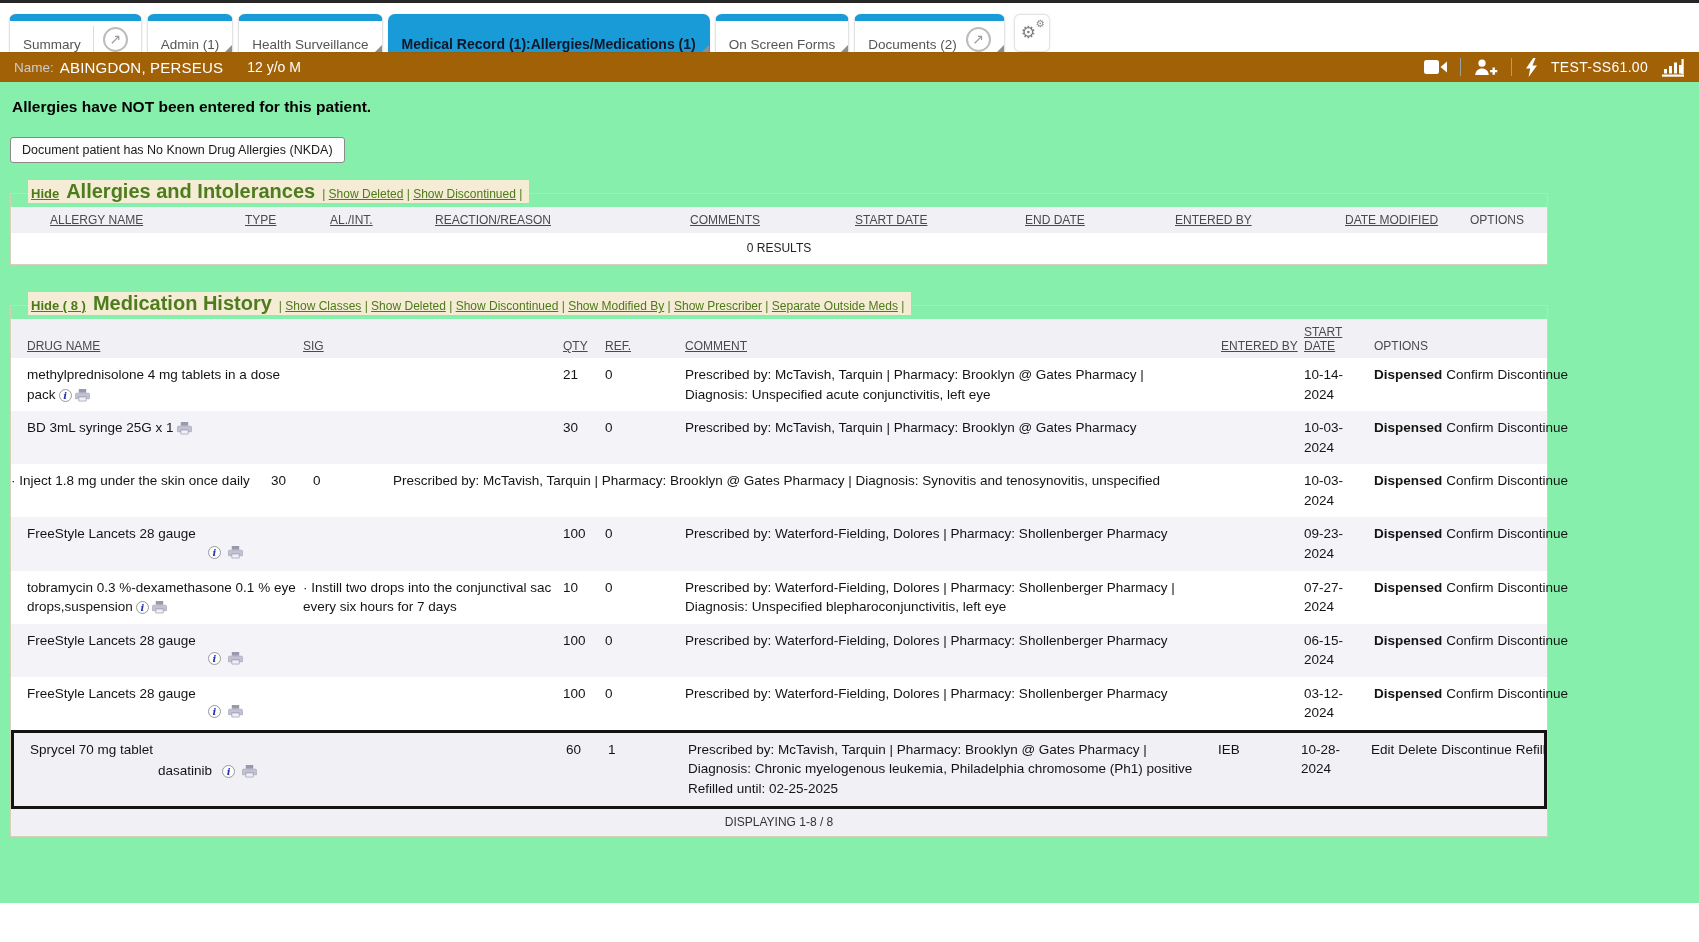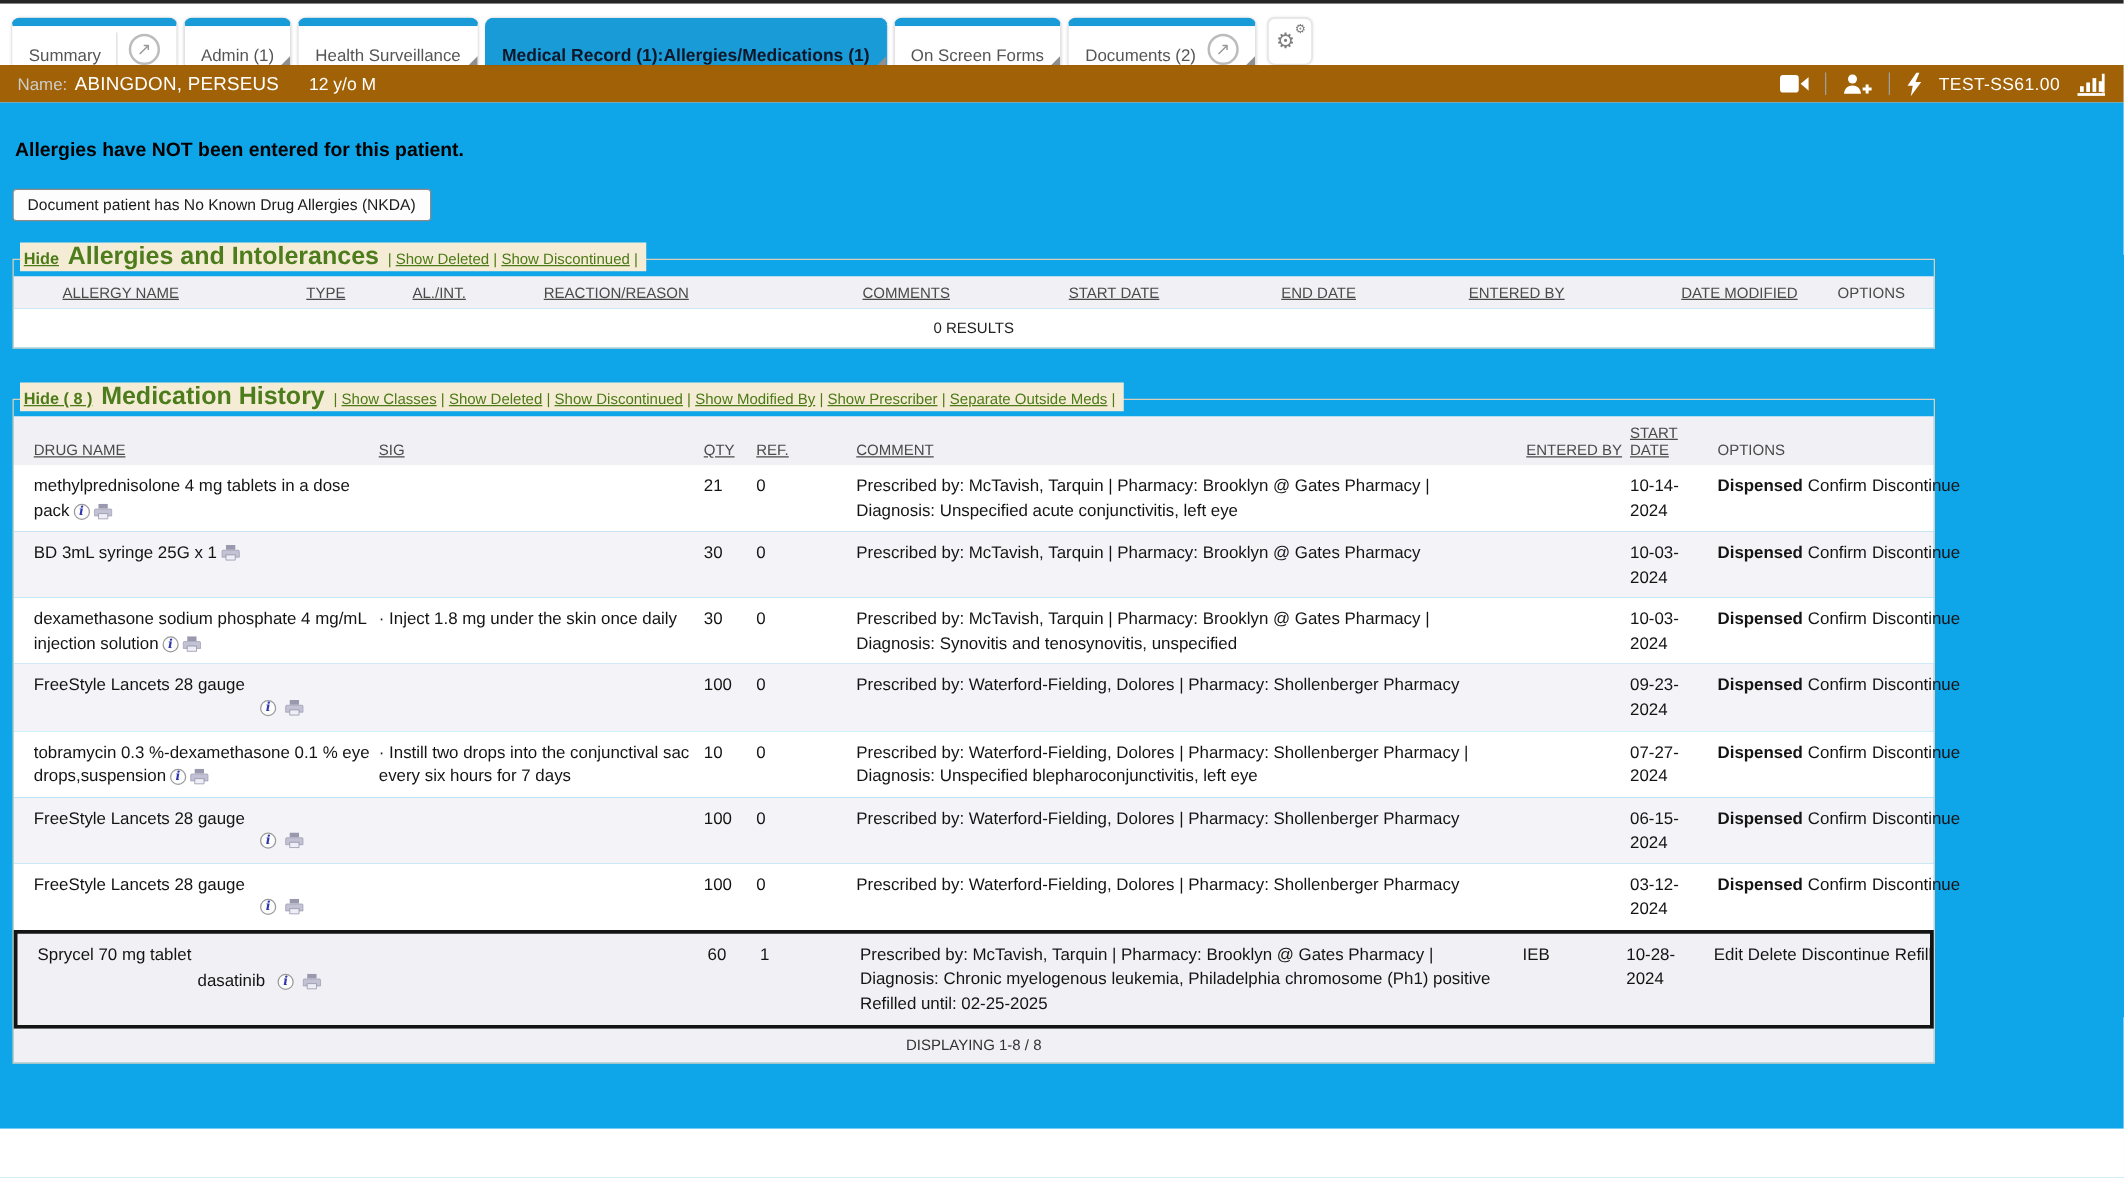--- a/index.html
+++ b/index.html
@@ -27,27 +27,27 @@
   .pbar { height:30px; background:#a16207; display:flex; align-items:center; color:#fff; padding:0 14px; }
   .pbar .lbl { color:#cccccc; margin-right:6px; font-size:13.5px; }
   .pbar .pname { font-size:15px; letter-spacing:.2px; }
   .pbar .age { margin-left:24px; font-size:14px; }
   .pbar-right { margin-left:auto; display:flex; align-items:center; gap:13px; }
   .vdiv { width:1px; height:18px; background:#9f9f9f; }
   .station { font-size:14px; letter-spacing:.3px; }
   .icobtn { display:flex; align-items:center; cursor:pointer; }
 
   
-  .content { background:#0ea5e9; height:821px; padding:30px 0 0 10px; }
+  .content { background:#86efac; height:821px; padding:16px 0 0 10px; }
   .notice { font-weight:bold; font-size:15.5px; color:#000; margin:0 0 21px 2px; }
   .nkda { font-size:12.5px; padding:5px 11px; background:#fdfdfd; border:1px solid #8a8a8a;
           border-radius:3px; color:#1a1a1a; font-family:"Liberation Sans",sans-serif; cursor:pointer; }
 
   .section { width:1538px; border:1px solid #d8d0ba; position:relative; margin-top:27px; }
-  .legend { position:absolute; top:-14px; left:5px; background:#f5ecd6; padding:0 7px 0 3px;
+  .legend { position:absolute; top:-14px; left:17px; background:#f5ecd6; padding:0 7px 0 3px;
             display:flex; align-items:baseline; gap:7px; white-space:nowrap; }
   .hide-link { color:#4c7a17; font-weight:bold; text-decoration:underline; font-size:13px; cursor:pointer; }
   .sec-title { color:#4d7c1c; font-weight:bold; font-size:20px; }
   .sec-links { color:#4c7a17; font-size:12px; }
   .sec-links a { color:#4c7a17; text-decoration:underline; cursor:pointer; }
   .sec-body { padding-top:13px; }
 
   
   .ahead { display:flex; background:#f1f0f5; min-height:26px; align-items:center; font-size:12px; color:#4a4a4a; }
   .ahead .u { text-decoration:underline; cursor:pointer; }
@@ -236,27 +236,20 @@
         <div class="cs"><span></span></div>
         <div class="cq">30</div>
         <div class="cr">0</div>
         <div class="cc">Prescribed by: McTavish, Tarquin | Pharmacy: Brooklyn @ Gates Pharmacy</div>
         <div class="ce"></div>
         <div class="ct">10-03-2024</div>
         <div class="co opt"><b>Dispensed</b><span>Confirm</span><span>Discontinue</span></div>
       </div>
 
       <div class="mrow">
-        <div class="cd">
-          <span>dexamethasone sodium phosphate 4 mg/mL injection solution</span><span class="iinfo">i</span><svg class="iprint" width="15" height="13" viewBox="0 0 16 14">
-              <path fill="#9898ae" d="M4 0h8v4H4z"></path>
-              <path fill="#c2c2d4" stroke="#9898ae" stroke-width=".6" d="M1.5 4.5h13c.6 0 1 .4 1 1v5h-3.5v-2h-8v2H.5v-5c0-.6.4-1 1-1z"></path>
-              <path fill="#eeeef6" stroke="#9898ae" stroke-width=".7" d="M4 8.5h8V13H4z"></path>
-            </svg>
-        </div>
         <div class="cs"><span class="bullet">Inject 1.8 mg under the skin once daily</span></div>
         <div class="cq">30</div>
         <div class="cr">0</div>
         <div class="cc">Prescribed by: McTavish, Tarquin | Pharmacy: Brooklyn @ Gates Pharmacy | Diagnosis: Synovitis and tenosynovitis, unspecified</div>
         <div class="ce"></div>
         <div class="ct">10-03-2024</div>
         <div class="co opt"><b>Dispensed</b><span>Confirm</span><span>Discontinue</span></div>
       </div>
 
       <div class="mrow alt">

